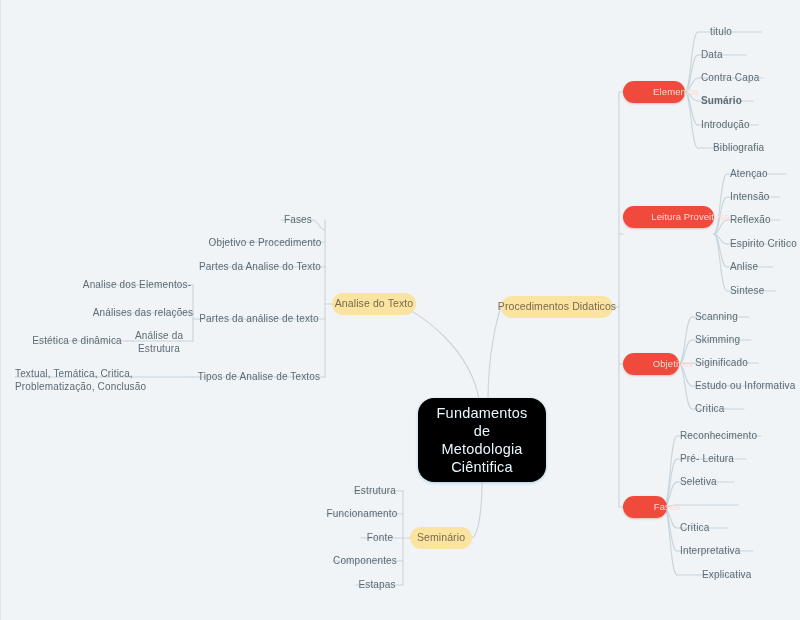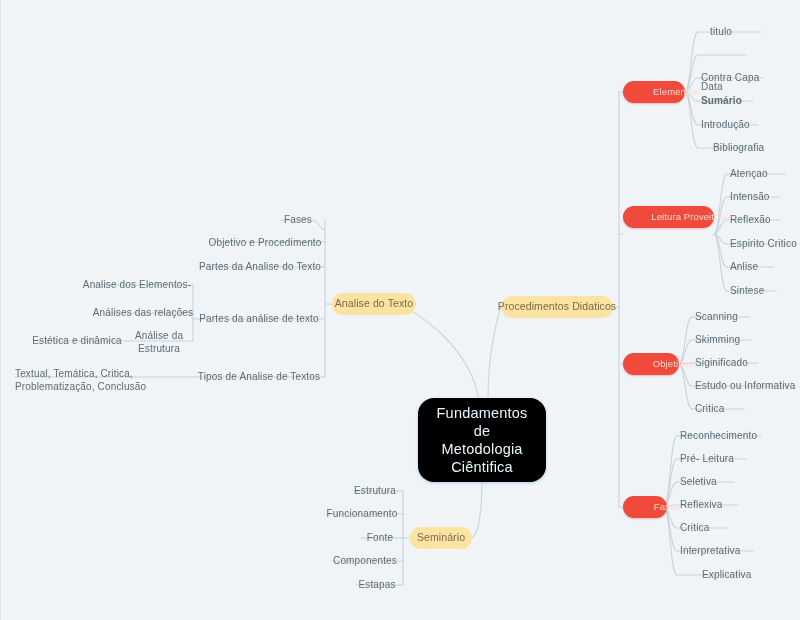--- a/index.html
+++ b/index.html
@@ -215,21 +215,21 @@
 
   <div class="node sub" style="left:622px; top:81px; width:62px; height:22px;">Elementos</div>
 
   <div class="node sub" style="left:622px; top:206px; width:91px; height:22px;">Leitura Proveitosa</div>
 
   <div class="node sub" style="left:622px; top:353px; width:56px; height:22px;">Objetivos</div>
 
   <div class="node sub" style="left:622px; top:496px; width:41px; height:22px;">Fases</div>
 
   <div class="node leaf right" style="left:676px; top:23px; width:95px; height:18px;margin-left:33px;">titulo</div>
-  <div class="node leaf right" style="left:700px; top:46px; width:95px; height:18px;margin-top:32px;">Data</div>
+  <div class="node leaf right" style="left:700px; top:46px; width:95px; height:18px;">Data</div>
   <div class="node leaf right" style="left:700px; top:69px; width:95px; height:18px;">Contra Capa</div>
   <div class="node leaf right" style="left:700px; top:92px; width:95px; height:18px;font-weight:bold;">Sumário</div>
   <div class="node leaf right" style="left:700px; top:116px; width:95px; height:18px;">Introdução</div>
   <div class="node leaf right" style="left:700px; top:139px; width:95px; height:18px;padding-left:12px;">Bibliografia</div>
 
   <div class="node leaf right" style="left:729px; top:165px; width:70px; height:18px;">Atençao</div>
   <div class="node leaf right" style="left:729px; top:188px; width:70px; height:18px;">Intensão</div>
   <div class="node leaf right" style="left:729px; top:211px; width:70px; height:18px;">Reflexão</div>
   <div class="node leaf right" style="left:729px; top:235px; width:75px; height:18px;">Espirito Critico</div>
   <div class="node leaf right" style="left:729px; top:258px; width:70px; height:18px;">Anlise</div>
@@ -237,21 +237,20 @@
 
   <div class="node leaf right" style="left:694px; top:308px; width:100px; height:18px;">Scanning</div>
   <div class="node leaf right" style="left:694px; top:331px; width:100px; height:18px;">Skimming</div>
   <div class="node leaf right" style="left:694px; top:354px; width:100px; height:18px;">Siginificado</div>
   <div class="node leaf right" style="left:694px; top:377px; width:104px; height:18px;">Estudo ou Informativa</div>
   <div class="node leaf right" style="left:694px; top:400px; width:100px; height:18px;">Critica</div>
 
   <div class="node leaf right" style="left:679px; top:427px; width:115px; height:18px;">Reconhecimento</div>
   <div class="node leaf right" style="left:679px; top:450px; width:115px; height:18px;">Pré- Leitura</div>
   <div class="node leaf right" style="left:679px; top:473px; width:115px; height:18px;">Seletiva</div>
-  <div class="node leaf right" style="left:679px; top:496px; width:115px; height:18px;">Reflexiva</div>
   <div class="node leaf right" style="left:679px; top:519px; width:115px; height:18px;">Critica</div>
   <div class="node leaf right" style="left:679px; top:542px; width:115px; height:18px;">Interpretativa</div>
   <div class="node leaf right" style="left:679px; top:566px; width:115px; height:18px;padding-left:22px;">Explicativa</div>
 
   <div class="node leaf center" style="left:275px; top:211px; width:44px; height:18px;">Fases</div>
   <div class="node leaf center" style="left:208px; top:234px; width:112px; height:18px;">Objetivo e Procedimento</div>
   <div class="node leaf center" style="left:199px; top:258px; width:120px; height:18px;">Partes da Analise do Texto</div>
   <div class="node leaf center" style="left:198px; top:310px; width:120px; height:18px;">Partes da análise de texto</div>
   <div class="node leaf center" style="left:196px; top:368px; width:124px; height:18px;">Tipos de Analise de Textos</div>
 

